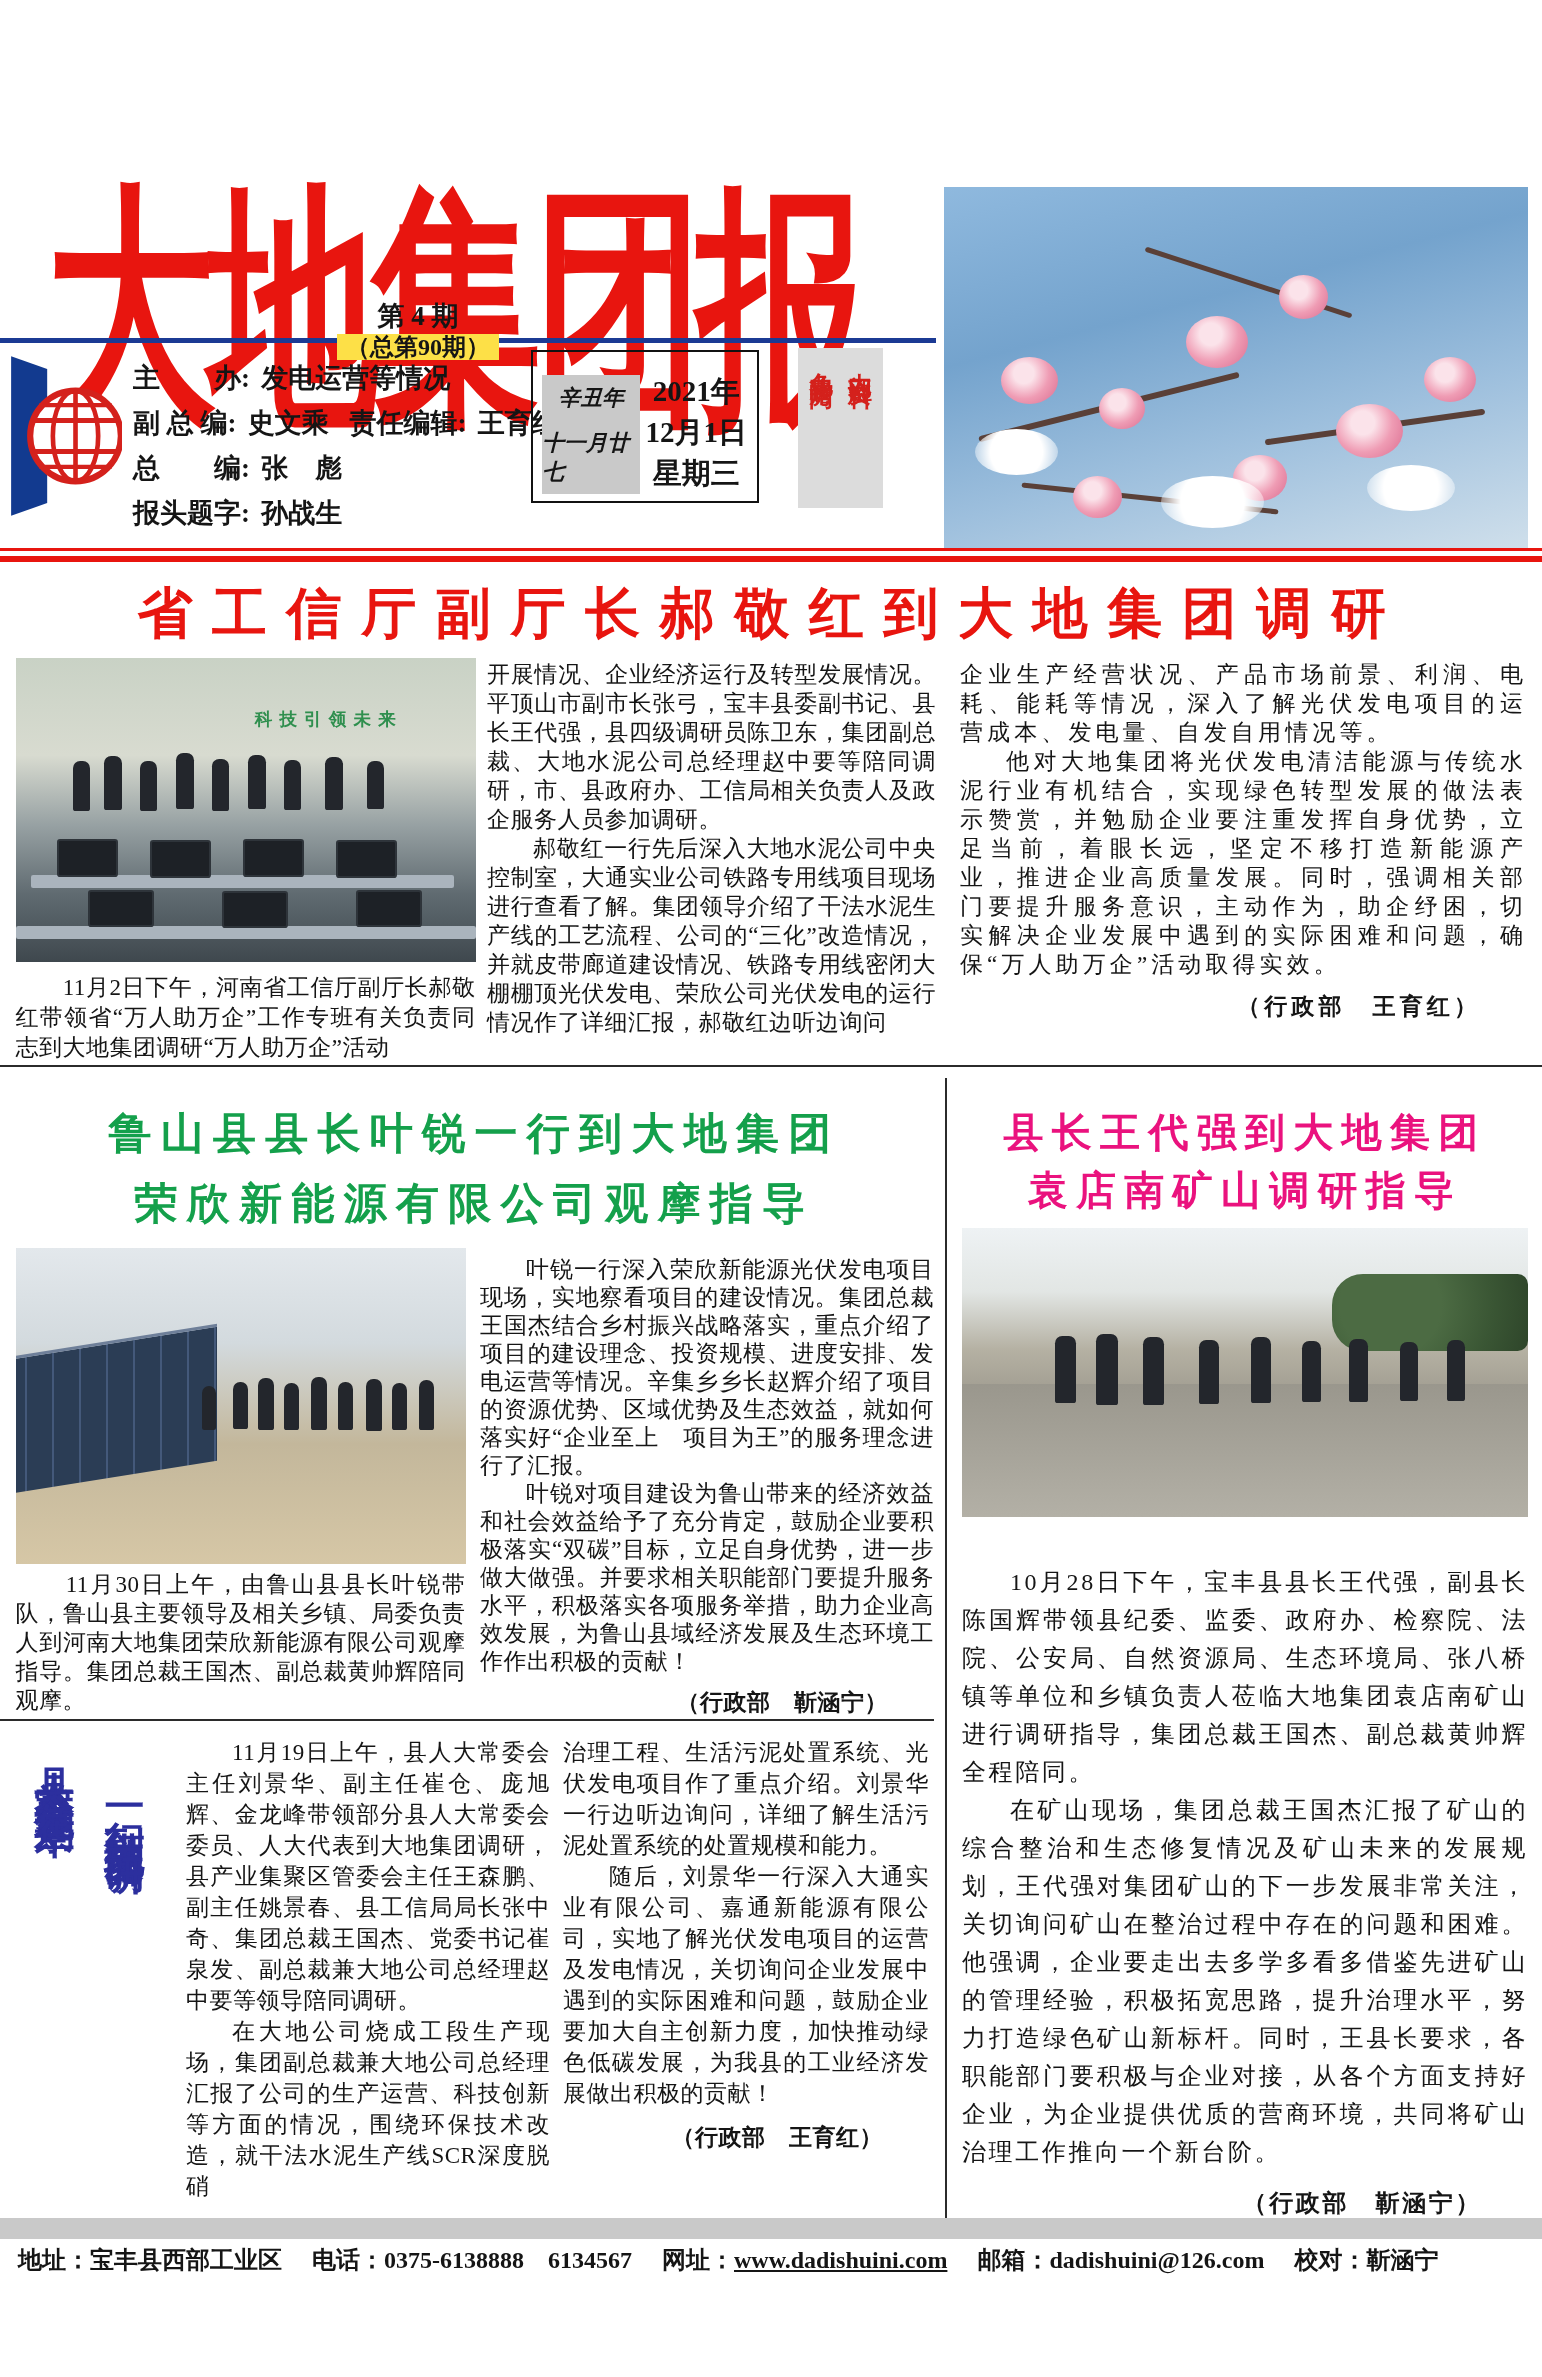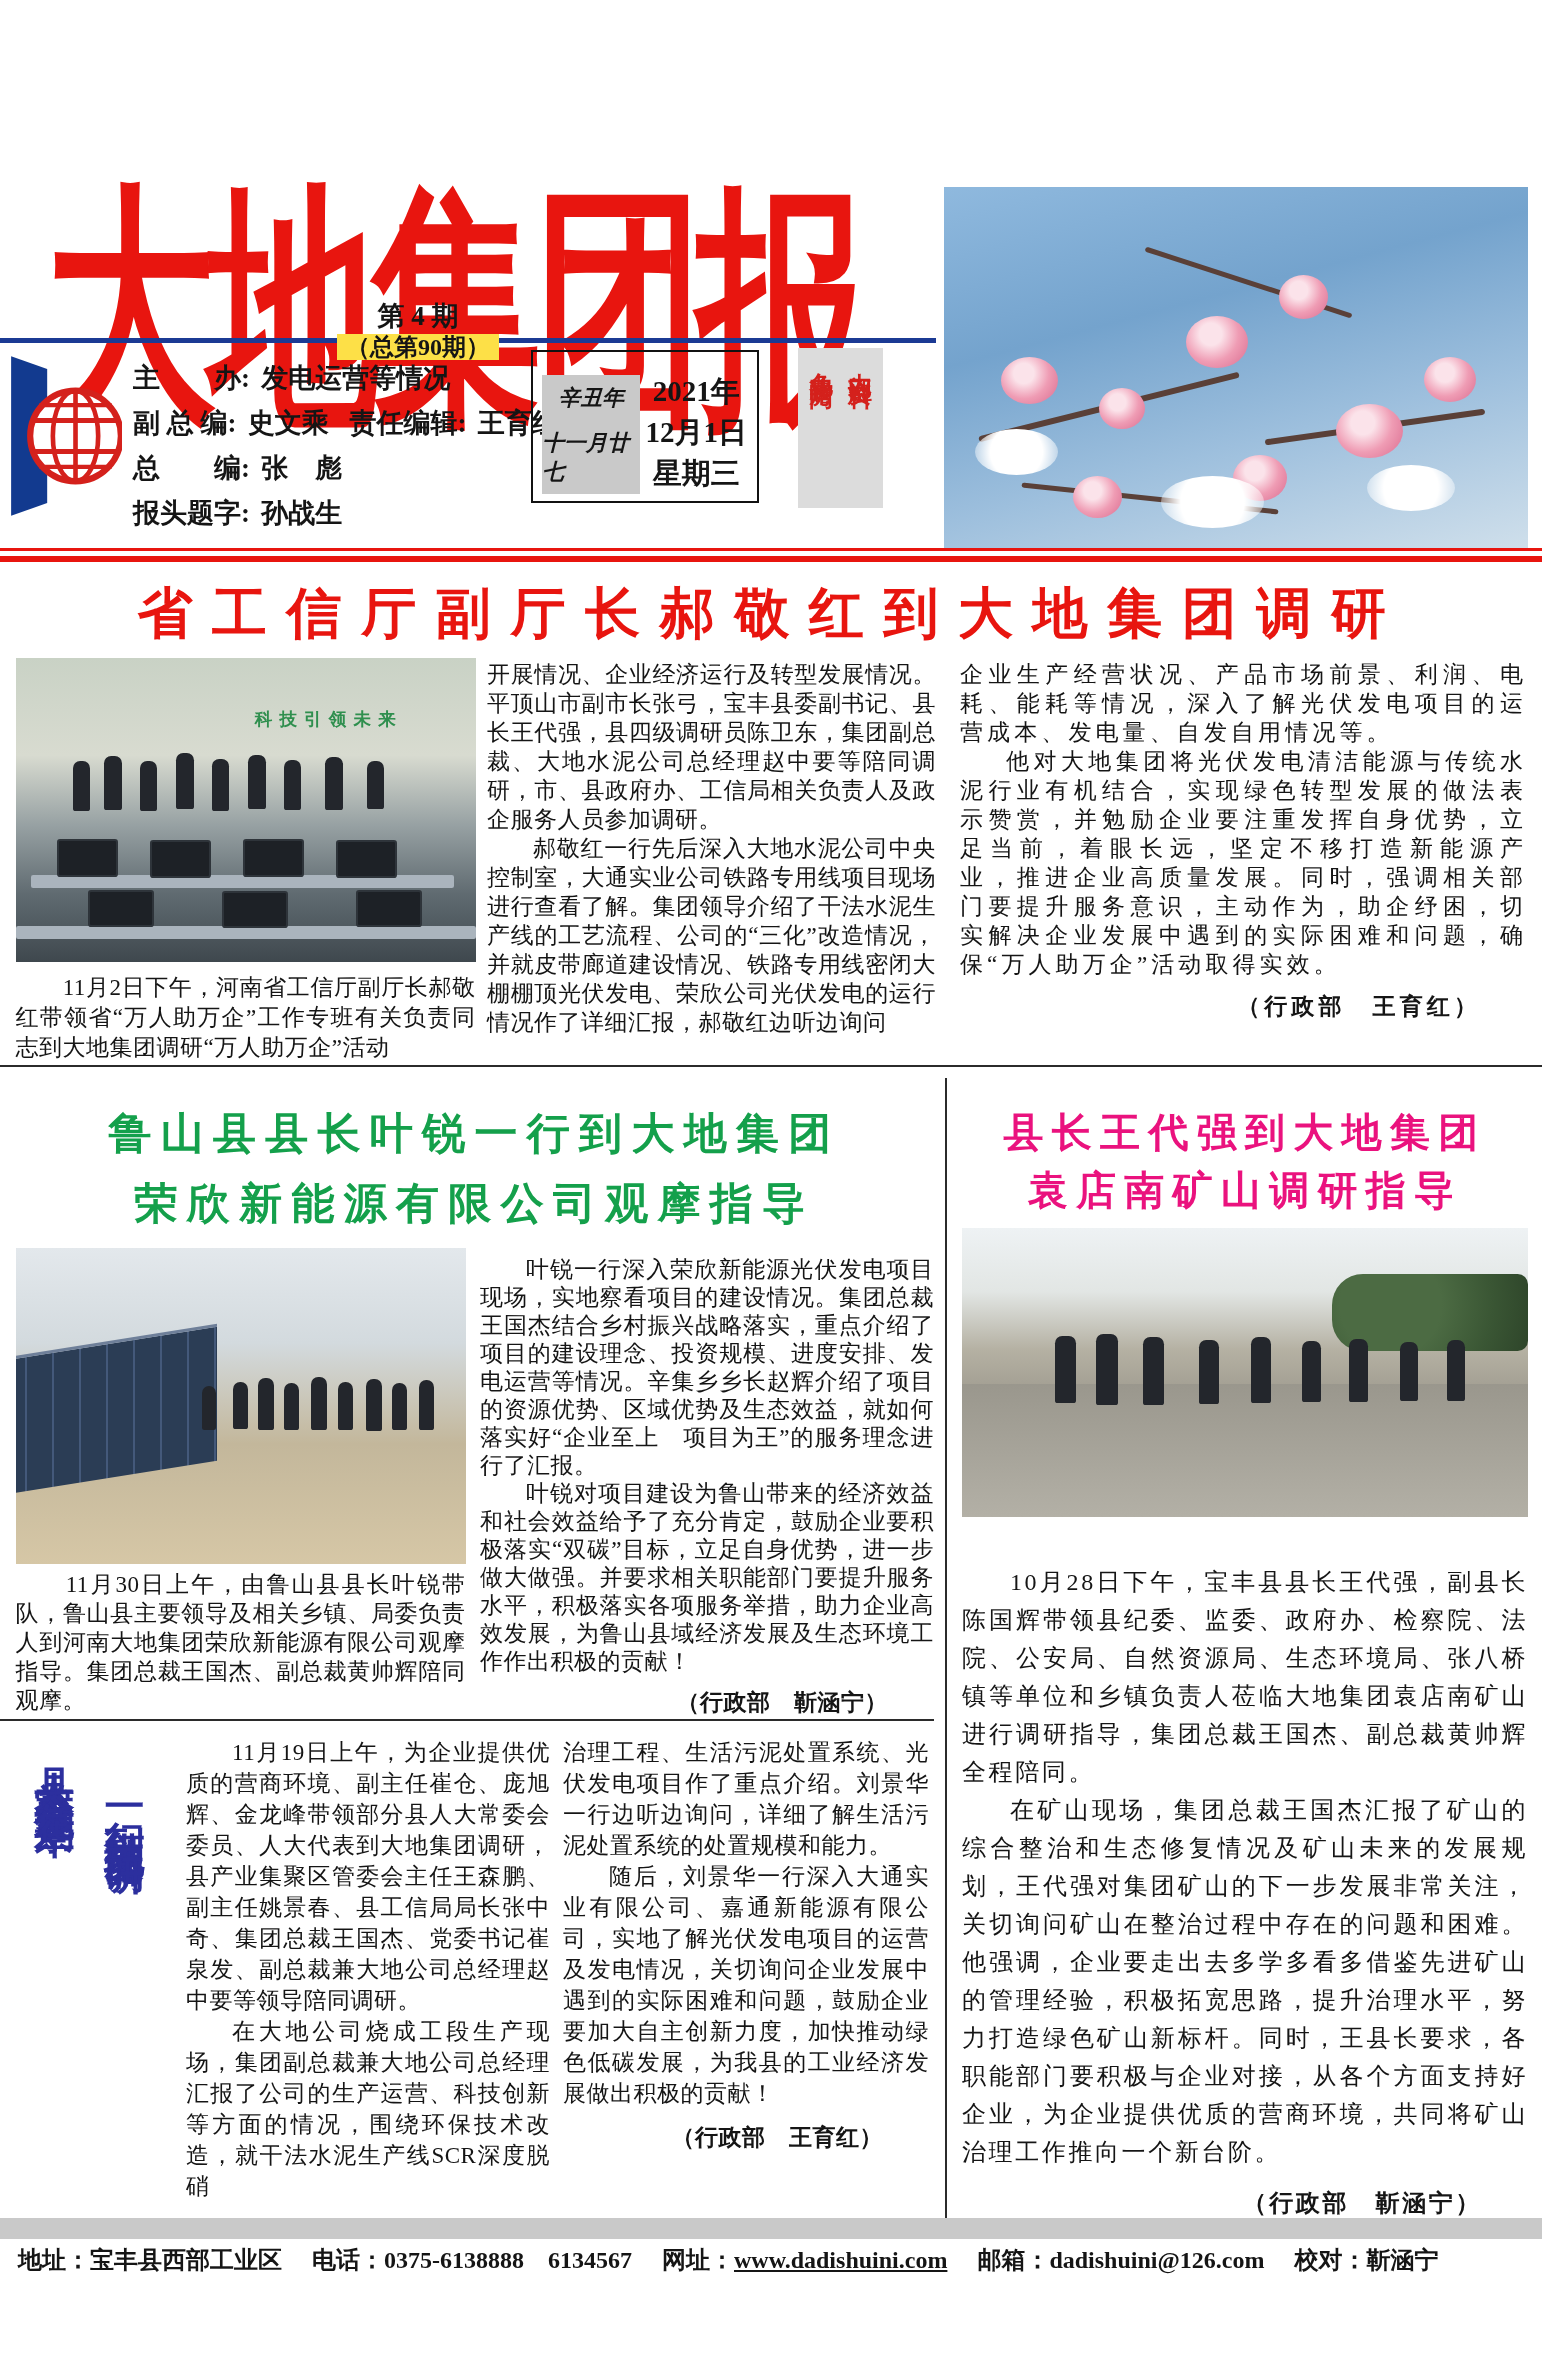--- a/index.html
+++ b/index.html
@@ -296,21 +296,21 @@
 <div class="abs btxt a3-body">
   <p>10月28日下午，宝丰县县长王代强，副县长陈国辉带领县纪委、监委、政府办、检察院、法院、公安局、自然资源局、生态环境局、张八桥镇等单位和乡镇负责人莅临大地集团袁店南矿山进行调研指导，集团总裁王国杰、副总裁黄帅辉全程陪同。</p>
   <p>在矿山现场，集团总裁王国杰汇报了矿山的综合整治和生态修复情况及矿山未来的发展规划，王代强对集团矿山的下一步发展非常关注，关切询问矿山在整治过程中存在的问题和困难。他强调，企业要走出去多学多看多借鉴先进矿山的管理经验，积极拓宽思路，提升治理水平，努力打造绿色矿山新标杆。同时，王县长要求，各职能部门要积极与企业对接，从各个方面支持好企业，为企业提供优质的营商环境，共同将矿山治理工作推向一个新台阶。</p>
   <p class="byline">（行政部　靳涵宁）</p>
 </div>
 
 <div class="abs vtitle vt-left">县人大常委会主任刘景华</div>
 <div class="abs vtitle vt-right">一行到大地集团调研</div>
 
 <div class="abs btxt a4-colA">
-  <p>11月19日上午，为企业提供优质的营商环境、副主任崔仓、庞旭辉、金龙峰带领部分县人大常委会委员、人大代表到大地集团调研，县产业集聚区管委会主任王森鹏、副主任姚景春、县工信局局长张中奇、集团总裁王国杰、党委书记崔泉发、副总裁兼大地公司总经理赵中要等领导陪同调研。</p>
+  <p>11月19日上午，县人大常委会主任刘景华、副主任崔仓、庞旭辉、金龙峰带领部分县人大常委会委员、人大代表到大地集团调研，县产业集聚区管委会主任王森鹏、副主任姚景春、县工信局局长张中奇、集团总裁王国杰、党委书记崔泉发、副总裁兼大地公司总经理赵中要等领导陪同调研。</p>
   <p>在大地公司烧成工段生产现场，集团副总裁兼大地公司总经理汇报了公司的生产运营、科技创新等方面的情况，围绕环保技术改造，就干法水泥生产线SCR深度脱硝</p>
 </div>
 
 <div class="abs btxt a4-colB">
   <p class="noindent">治理工程、生活污泥处置系统、光伏发电项目作了重点介绍。刘景华一行边听边询问，详细了解生活污泥处置系统的处置规模和能力。</p>
   <p>随后，刘景华一行深入大通实业有限公司、嘉通新能源有限公司，实地了解光伏发电项目的运营及发电情况，关切询问企业发展中遇到的实际困难和问题，鼓励企业要加大自主创新力度，加快推动绿色低碳发展，为我县的工业经济发展做出积极的贡献！</p>
   <p class="byline">（行政部　王育红）</p>
 </div>
 
 <div class="abs footer-bar"></div>

